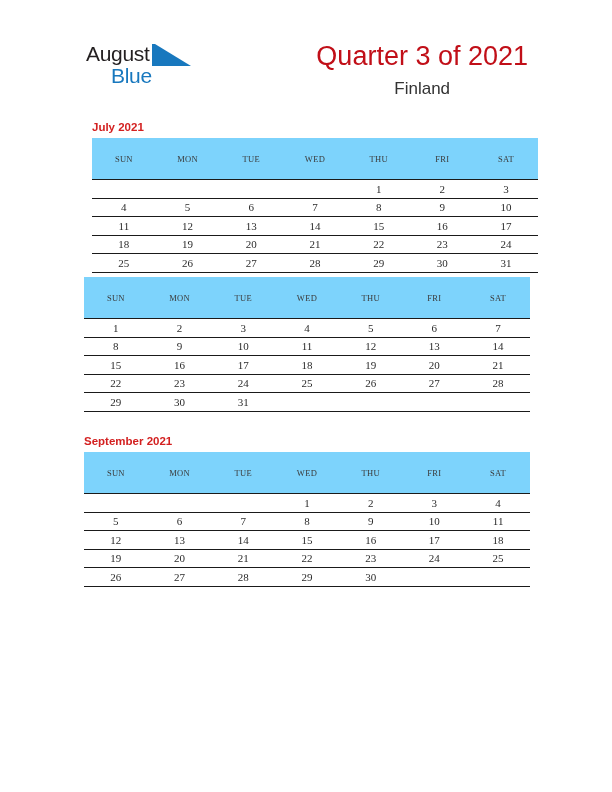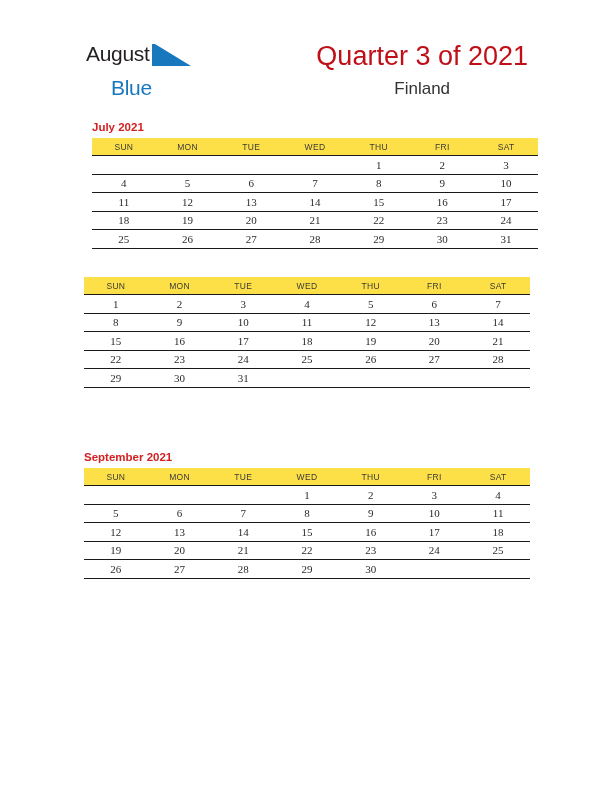--- a/index.html
+++ b/index.html
@@ -47,21 +47,20 @@
   }
   .logo-blue {
     position: absolute;
     left: 25px;
     top: 22px;
     font-family: "Liberation Sans", sans-serif;
     font-size: 21px;
     letter-spacing: -0.3px;
     color: #1878be;
     line-height: 24px;
-    margin-top: 12px;
   }
   .logo-triangle {
     position: absolute;
     left: 69px;
     top: 2px;
     width: 0;
     height: 0;
     border-left: 36px solid #1878be;
     border-bottom: 0 solid transparent;
     border-top: 22px solid transparent;
@@ -98,45 +97,45 @@
   }
 
   
   .month {
     position: absolute;
     left: 84px;
     width: 446px;
   }
   #month-0 { top: 120px; margin-left: 8px; }
   #month-1 { top: 277px; }
-  #month-2 { top: 434px; margin-top: 16px; }
+  #month-2 { top: 434px; }
 
   .month-label {
     font-family: "Liberation Sans", sans-serif;
     font-size: 11.5px;
     font-weight: bold;
     color: #d32020;
     line-height: 14px;
     margin-bottom: 4px;
   }
 
   table.cal {
     border-collapse: collapse;
     width: 446px;
     table-layout: fixed;
   }
   table.cal th {
-    background: #fde047;
-    font-family: Liberation Sans, sans-serif;
+    background: #7dd3fc;
+    font-family: Liberation Serif, serif;
     font-size: 8.5px;
     font-weight: normal;
     color: #3a3a3a;
     letter-spacing: 0.3px;
     height: 17px;
-    padding: 0;
+    padding: 12px;
     text-align: center;
     border-bottom: 1.3px solid #1a1a1a;
   }
   table.cal td {
     font-family: "Liberation Serif", serif;
     font-size: 11px;
     color: #2b2b2b;
     height: 17.5px;
     padding: 0;
     text-align: center;

